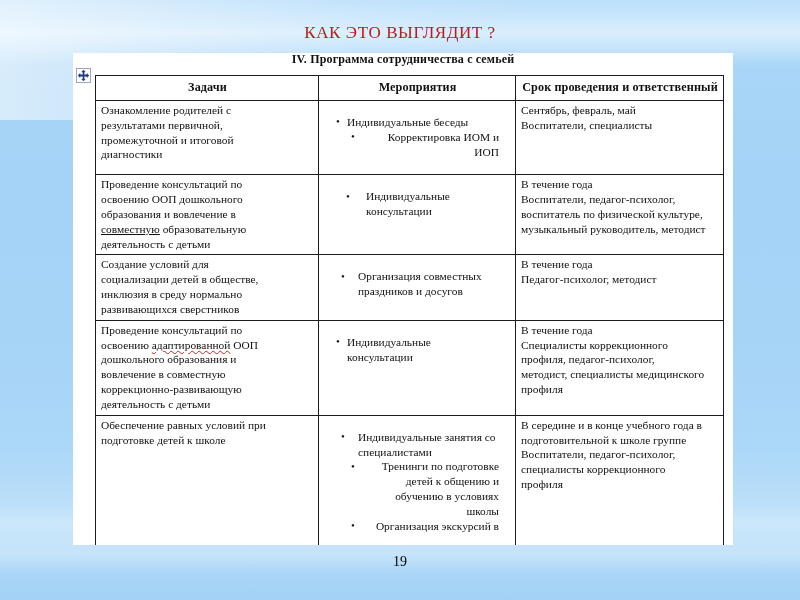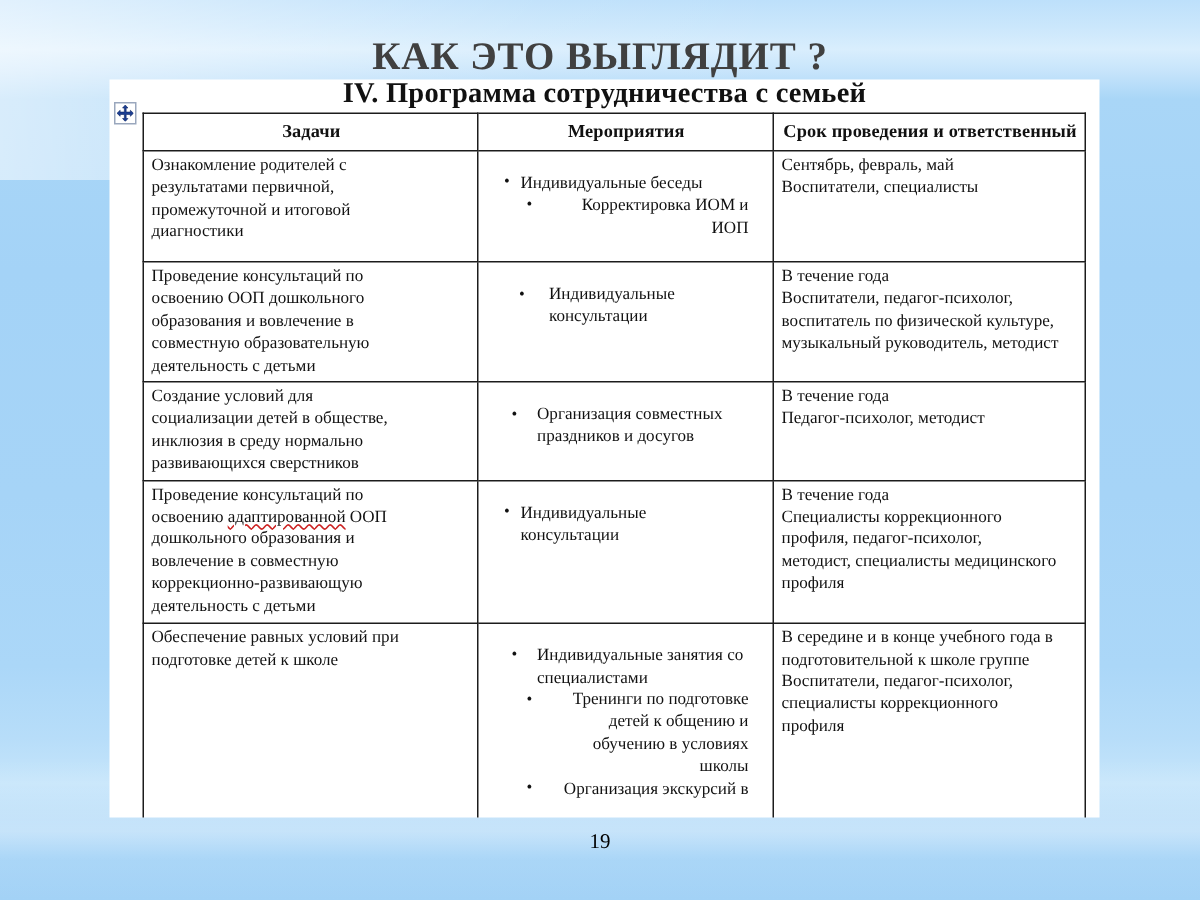--- a/index.html
+++ b/index.html
@@ -60,24 +60,24 @@
     pointer-events: none;
   }
 
   
   #slide-title {
     position: absolute;
     left: 0; right: 0;
     top: 23px;
     text-align: center;
     font-family: "Liberation Serif", serif;
-    font-weight: bold;
-    font-size: 26px;
+    font-weight: normal;
+    font-size: 17px;
     letter-spacing: 0.6px;
-    color: #404040;
+    color: #b91c1c;
     white-space: nowrap;
   }
 
   
   #document-area {
     position: absolute;
     left: 73px;
     top: 53px;
     width: 660px;
     height: 492px;
@@ -85,21 +85,21 @@
     overflow: hidden;
   }
 
   #document-subtitle {
     position: absolute;
     left: 0; right: 0;
     top: -1px;
     text-align: center;
     font-family: "Liberation Serif", serif;
     font-weight: bold;
-    font-size: 19px;
+    font-size: 12px;
     letter-spacing: 0.15px;
     color: #111;
     white-space: nowrap;
   }
 
   
   #table-move-handle {
     position: absolute;
     left: 3px;
     top: 15px;
@@ -183,21 +183,21 @@
     left: 5px;
   }
   li.sub {
     padding-left: 26px !important;
     text-align: right;
   }
   li.sub::before {
     left: 15px !important;
   }
 
-  .u-underline { }
+  .u-underline { text-decoration: underline; }
   .u-wavy {
     text-decoration: underline;
     text-decoration-style: wavy;
     text-decoration-color: #cc2222;
     text-decoration-thickness: 1px;
   }
 
   
   #page-number {
     position: absolute;

